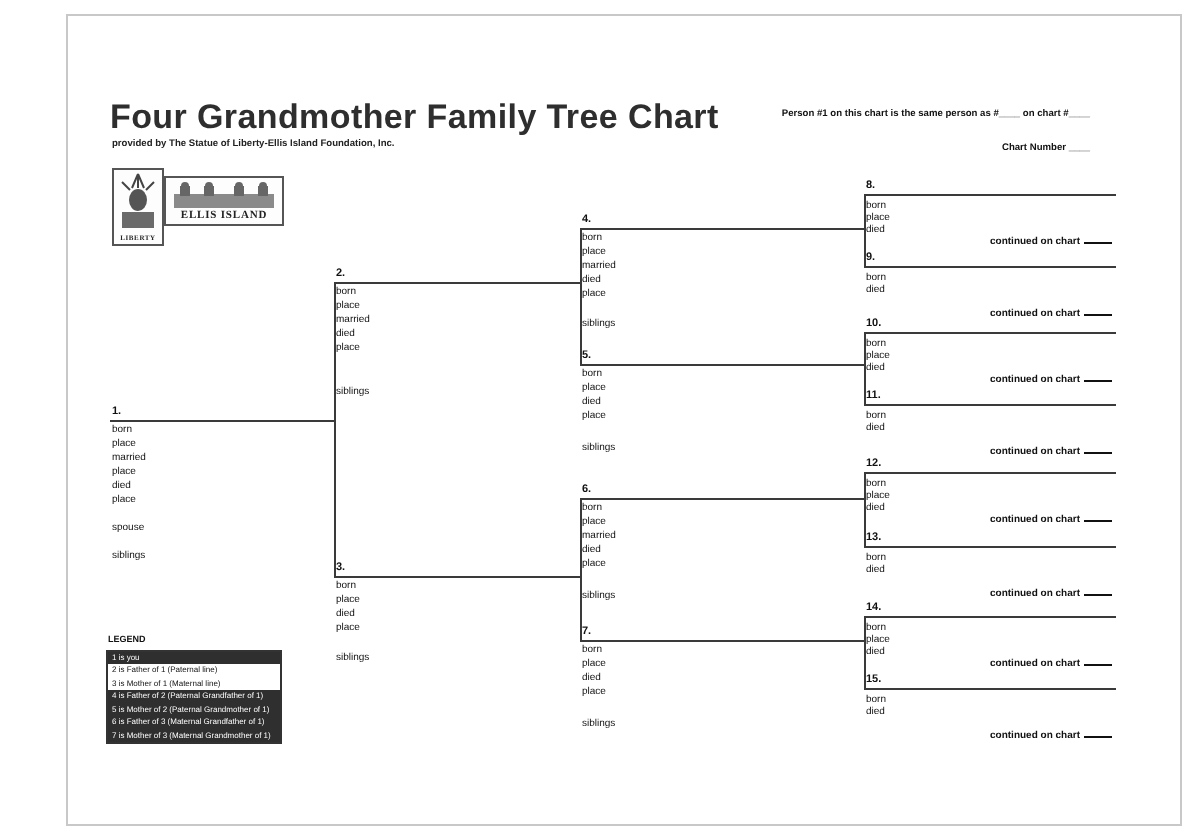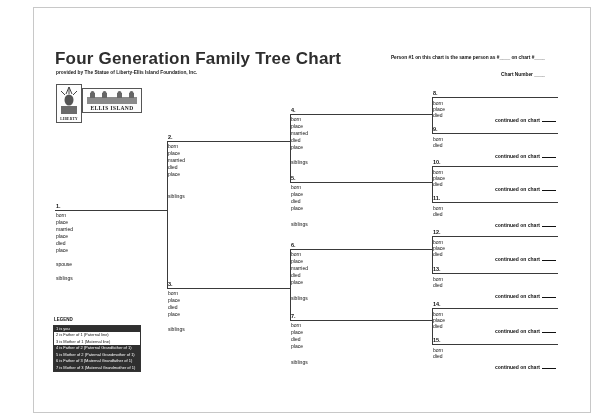--- a/index.html
+++ b/index.html
@@ -63,21 +63,21 @@
   .legend-box{position:absolute;left:53px;top:325px;width:86px;height:45px;border:1px solid #333;background:#fff;
        display:flex;flex-direction:column;overflow:hidden;}
   .legend-row{flex:1;font-size:4px;line-height:6.3px;padding-left:2px;white-space:nowrap;overflow:hidden;color:#111;}
   .legend-row:nth-child(1),.legend-row:nth-child(n+4){background:#2f2f2f;color:#fff;}
 </style>
 </head>
 <body>
 
 <div class="page-border"></div>
 
-<div class="title">Four Generation Family Tree Chart</div>
+<div class="title">Four Grandmother Family Tree Chart</div>
 <div class="subtitle">provided by The Statue of Liberty-Ellis Island Foundation, Inc.</div>
 <div class="ref-note">Person #1 on this chart is the same person as #____ on chart #____</div>
 <div class="chart-num">Chart Number ____</div>
 
 <div class="liberty-box">
   <svg width="24" height="37" viewBox="0 0 24 37">
     <path d="M12 2 L9 9 M12 2 L12 9 M12 2 L15 9 M4 6 L8 10 M20 6 L16 10" stroke="#444" stroke-width="1" fill="none"></path>
     <ellipse cx="12" cy="15" rx="4.5" ry="5.5" fill="#555"></ellipse>
     <rect x="4" y="21" width="16" height="8" fill="#6a6a6a"></rect>
   </svg>

